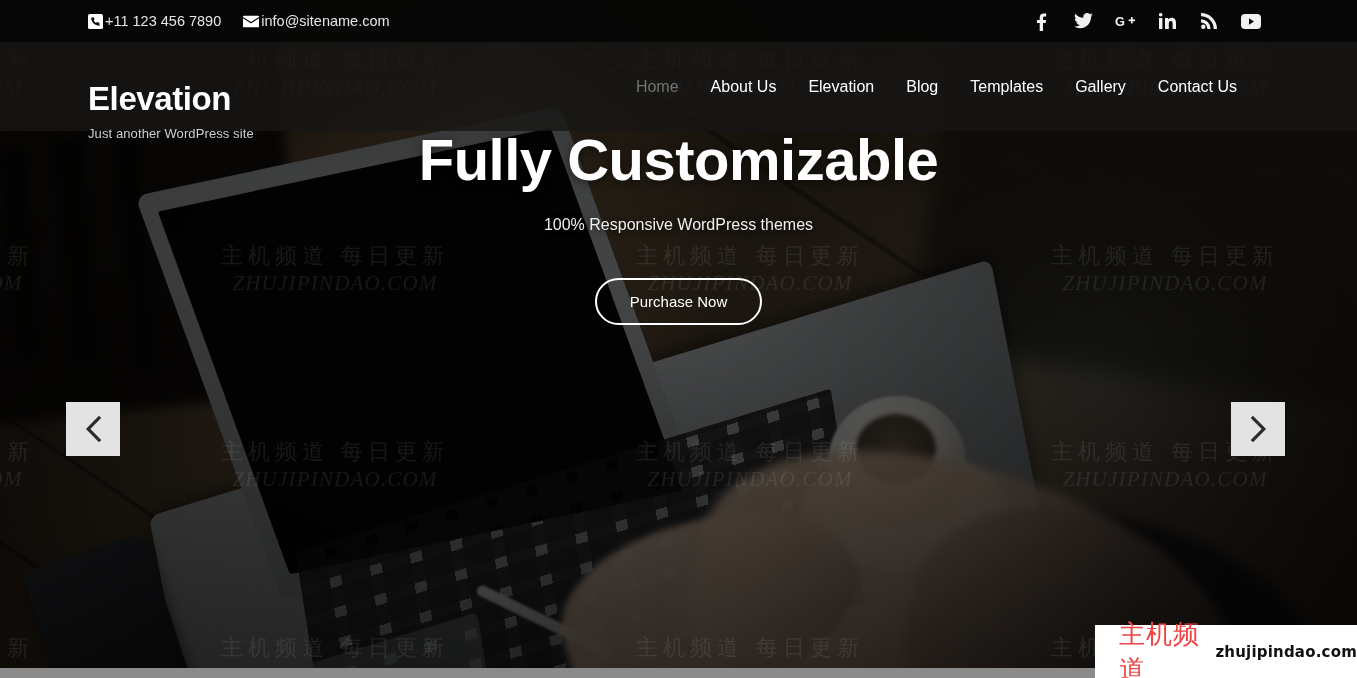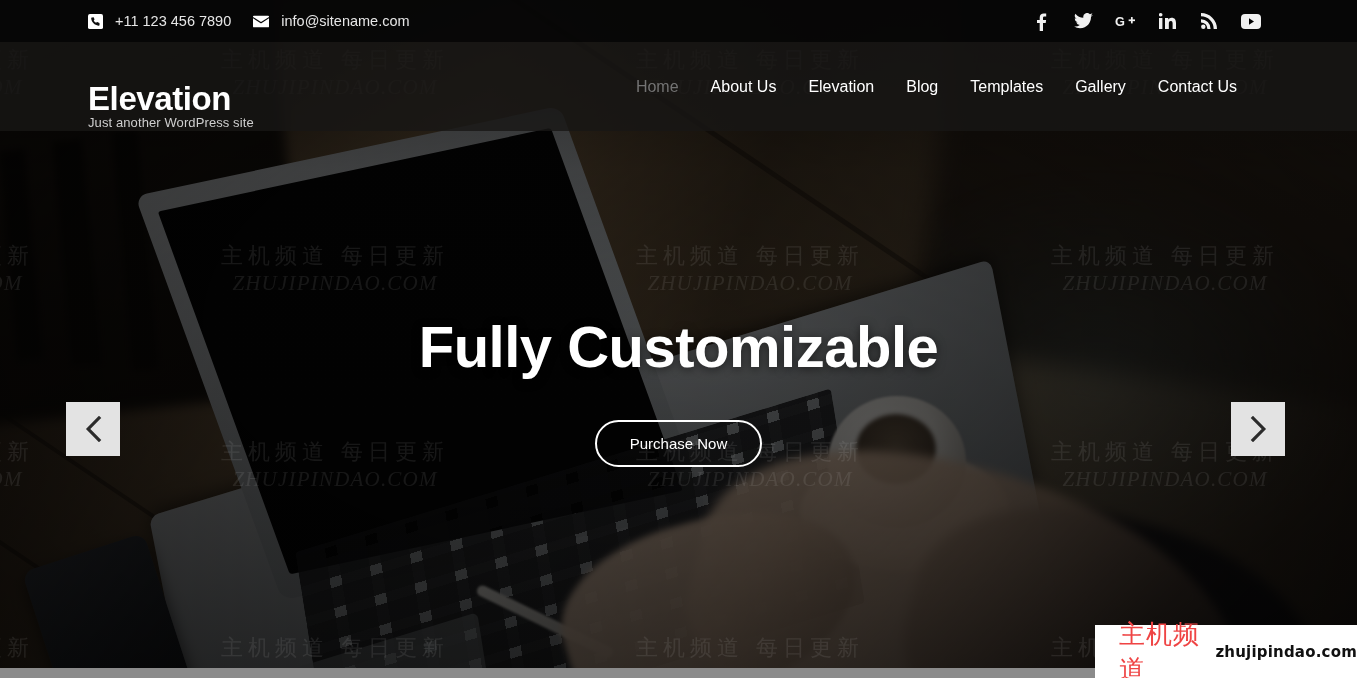--- a/index.html
+++ b/index.html
@@ -224,21 +224,21 @@
     z-index: 60;
     display: flex;
     align-items: center;
   }
   .topbar-left {
     display: flex; align-items: center;
     margin-left: 88px;
     gap: 22px;
   }
   .contact-item {
-    display: flex; align-items: center; gap: 12px;
+    display: flex; align-items: center; gap: 2px;
     color: #e6e6e6;
     font-size: 14.5px;
   }
   .contact-item .ico { display: flex; align-items: center; }
   .contact-item .ico svg { display: block; }
 
   .topbar-social {
     position: absolute; right: 96px; top: 0; height: 42px;
     display: flex; align-items: center; gap: 22px;
   }
@@ -264,20 +264,21 @@
     color: #ffffff;
     font-size: 33px;
     font-weight: bold;
     letter-spacing: -0.4px;
     line-height: 1;
     margin-top: 24px;
   }
   .brand-tag {
     color: #cfcfcf;
     font-size: 13px;
+    margin-top: 11px;
     letter-spacing: 0.1px;
   }
   .nav {
     position: absolute; right: 104px; top: 0; height: 89px;
     display: flex; align-items: center; gap: 0;
   }
   .nav a {
     color: #ffffff;
     font-size: 16px;
     text-decoration: none;
@@ -291,21 +292,20 @@
   .slide-content {
     position: absolute;
     left: 0; top: 131px;
     width: 1357px; height: 547px;
     z-index: 50;
     display: flex;
     flex-direction: column;
     align-items: center;
   }
   .slide-title {
-    margin-top: 187px;
     color: #ffffff;
     font-size: 58px;
     font-weight: bold;
     letter-spacing: -0.5px;
     text-shadow: 0 2px 10px rgba(0,0,0,0.55);
     line-height: 1;
   }
   .slide-sub {
     margin-top: 27px;
     color: #f0f0f0;
@@ -548,20 +548,21 @@
         <a href="#">Elevation</a>
         <a href="#">Blog</a>
         <a href="#">Templates</a>
         <a href="#">Gallery</a>
         <a href="#">Contact Us</a>
       </nav>
   </div>
 
   <div class="slide-content">
     <div class="slide-title">Fully Customizable</div>
+    <div class="slide-sub">100% Responsive WordPress themes</div>
     <button class="slide-btn">Purchase Now</button>
   </div>
 
   <div class="arrow prev">
     <span>
       <svg width="17" height="26" viewBox="0 0 17 26">
           <path d="M14 2L3.2 13 14 24" stroke="#2b2b2b" stroke-width="3.2" fill="none" stroke-linecap="square"></path>
         </svg>
     </span>
   </div>

